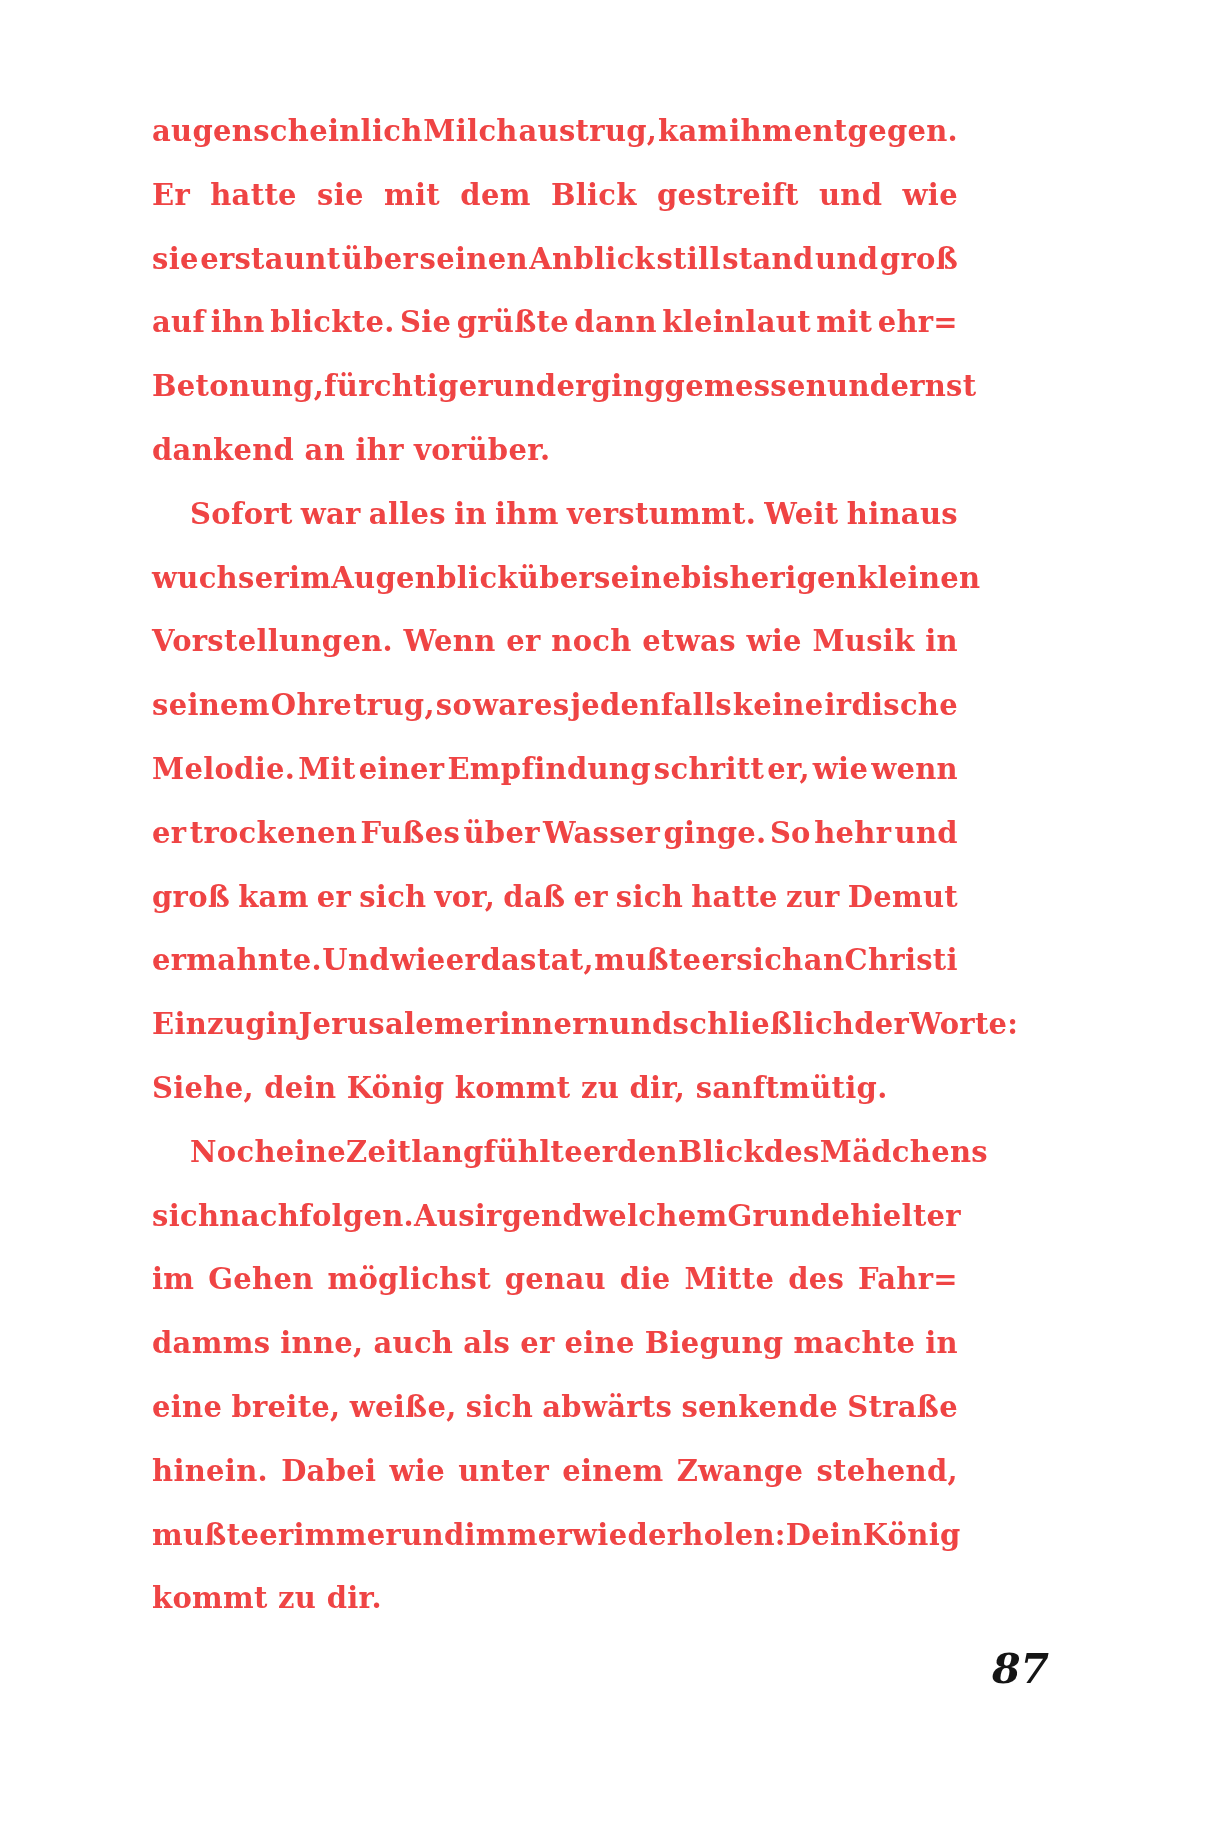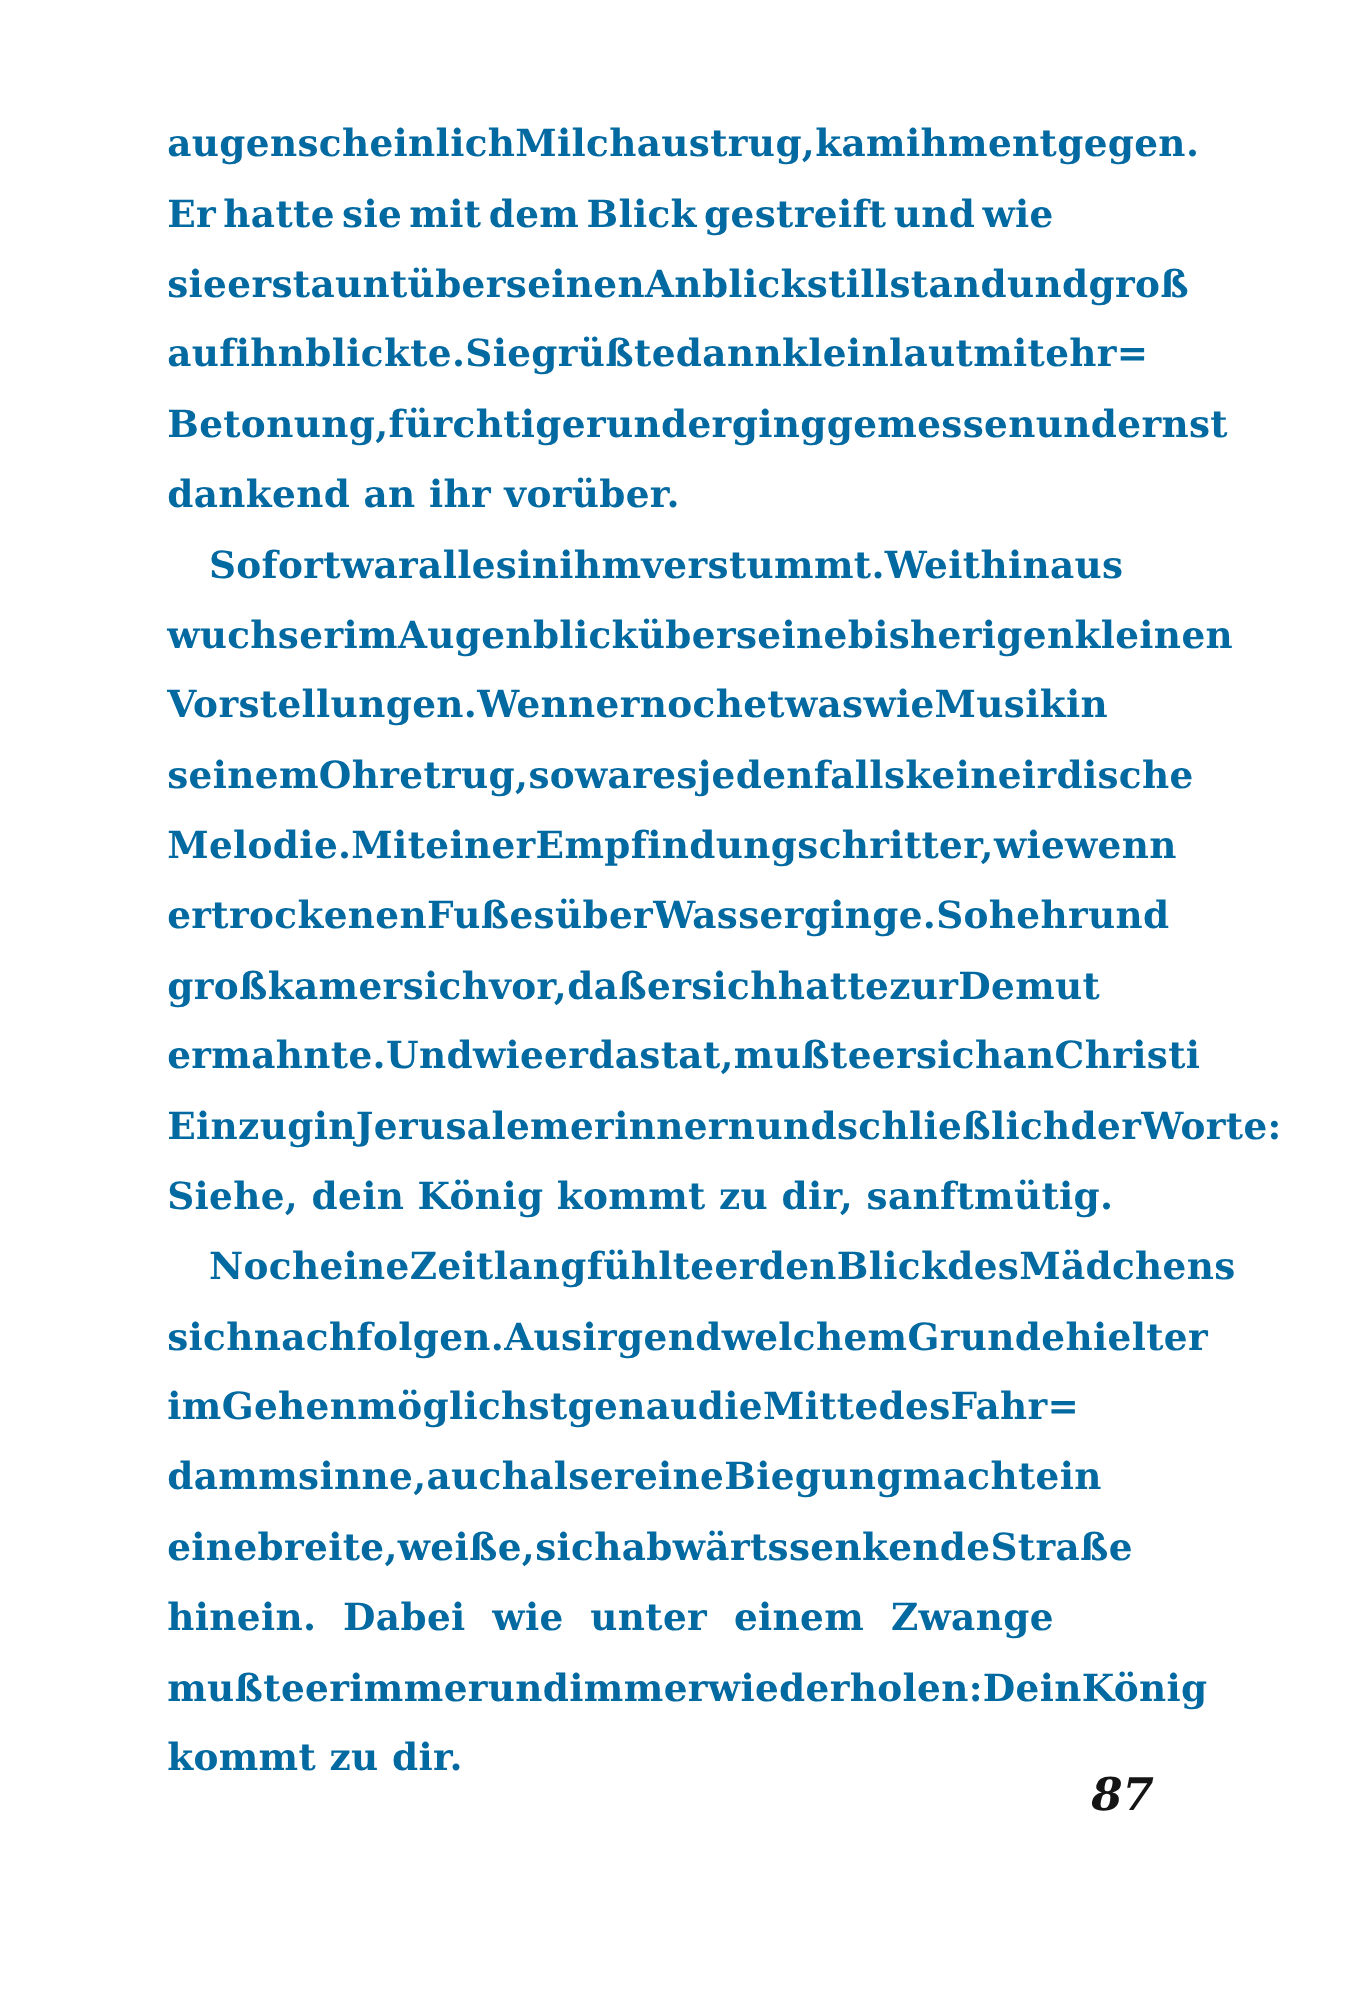--- a/index.html
+++ b/index.html
@@ -17,23 +17,23 @@
   .scan-page {
     position: absolute;
     inset: 0;
     background: #ffffff;
   }
   .text-block {
     position: absolute;
     left: 152px;
     top: 100px;
     width: 806px;
-    color: #0369a1;
+    color: #ef4444;
     font-weight: bold;
-    font-size: 34px;
+    font-size: 29px;
     letter-spacing: 0.3px;
   }
   .paragraph {
     margin: 0;
     padding: 0;
   }
   .line {
     height: 63.8px;
     line-height: 63.8px;
     display: flex;
@@ -44,21 +44,21 @@
   .line.indent {
     padding-left: 38px;
   }
   .line.last {
     display: block;
     justify-content: flex-start;
   }
   .page-number {
     position: absolute;
     left: 992px;
-    top: 1607px;
+    top: 1645px;
     font-size: 41px;
     font-weight: bold;
     color: #151515;
     font-style: italic;
   }
 </style>
 </head>
 <body>
 
 <div class="scan-page">
@@ -82,19 +82,19 @@
         <div class="line"><span>ermahnte.</span><span>Und</span><span>wie</span><span>er</span><span>das</span><span>tat,</span><span>mußte</span><span>er</span><span>sich</span><span>an</span><span>Christi</span></div>
         <div class="line"><span>Einzug</span><span>in</span><span>Jerusalem</span><span>erinnern</span><span>und</span><span>schließlich</span><span>der</span><span>Worte:</span></div>
         <div class="line last">Siehe, dein König kommt zu dir, sanftmütig.</div>
       </div>
       <div class="paragraph">
         <div class="line indent"><span>Noch</span><span>eine</span><span>Zeitlang</span><span>fühlte</span><span>er</span><span>den</span><span>Blick</span><span>des</span><span>Mädchens</span></div>
         <div class="line"><span>sich</span><span>nachfolgen.</span><span>Aus</span><span>irgendwelchem</span><span>Grunde</span><span>hielt</span><span>er</span></div>
         <div class="line"><span>im</span><span>Gehen</span><span>möglichst</span><span>genau</span><span>die</span><span>Mitte</span><span>des</span><span>Fahr=</span></div>
         <div class="line"><span>damms</span><span>inne,</span><span>auch</span><span>als</span><span>er</span><span>eine</span><span>Biegung</span><span>machte</span><span>in</span></div>
         <div class="line"><span>eine</span><span>breite,</span><span>weiße,</span><span>sich</span><span>abwärts</span><span>senkende</span><span>Straße</span></div>
-        <div class="line"><span>hinein.</span><span>Dabei</span><span>wie</span><span>unter</span><span>einem</span><span>Zwange</span></div>
+        <div class="line"><span>hinein.</span><span>Dabei</span><span>wie</span><span>unter</span><span>einem</span><span>Zwange</span><span>stehend,</span></div>
         <div class="line"><span>mußte</span><span>er</span><span>immer</span><span>und</span><span>immer</span><span>wiederholen:</span><span>Dein</span><span>König</span></div>
         <div class="line last">kommt zu dir.</div>
       </div>
     </div>
   <div class="page-number">87</div>
 </div>
 
 </body></html>

